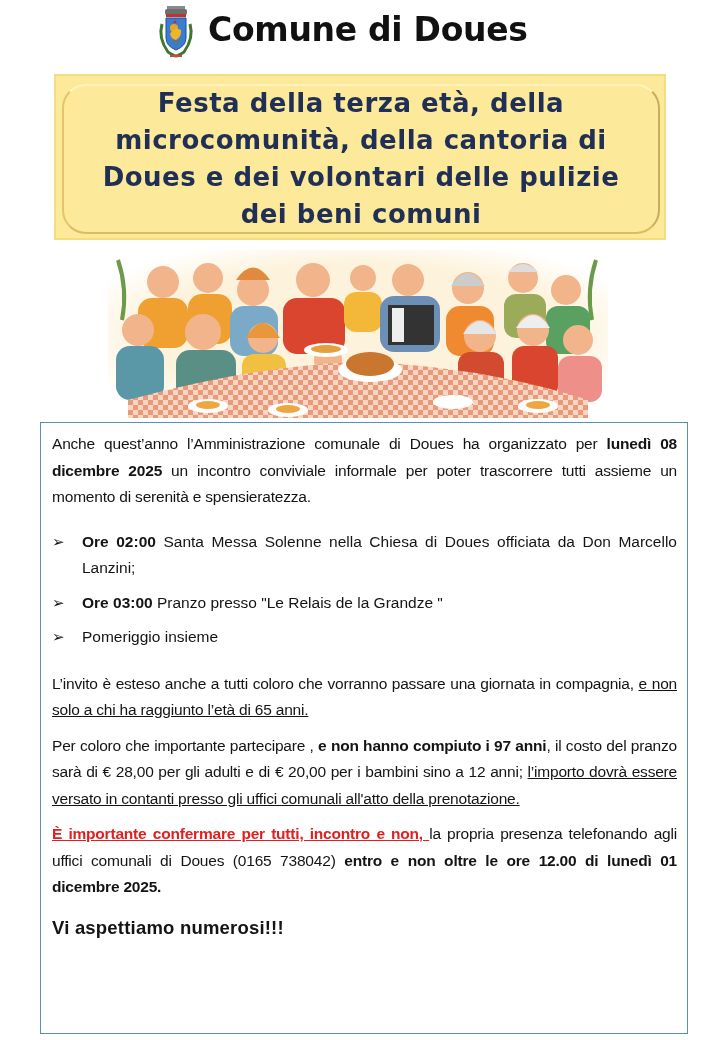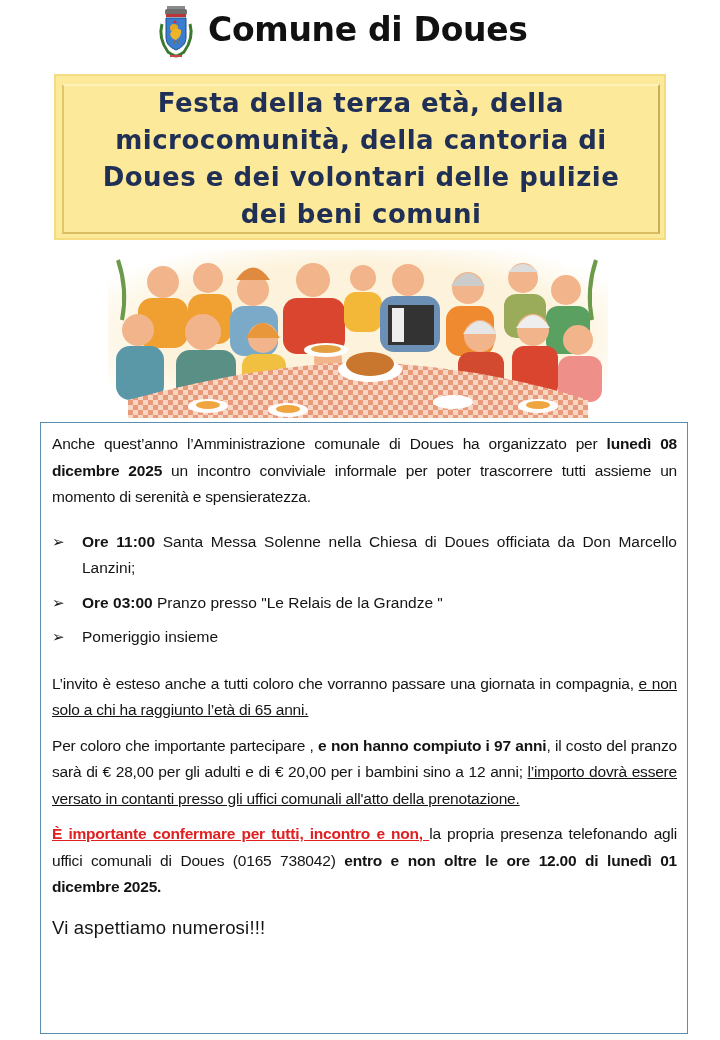--- a/index.html
+++ b/index.html
@@ -14,21 +14,21 @@
     font-weight: bold; font-size: 33px; color: #111; letter-spacing: -0.3px; line-height: 44px;
   }
   .banner {
     position: absolute; left: 54px; top: 74px; width: 612px; height: 166px;
     background: #fde99a; box-sizing: border-box; border: 2px solid #f5dc80;
   }
   .banner-inner {
     position: absolute; left: 6px; top: 8px; right: 4px; bottom: 4px;
     border-left: 2px solid #e0c56a; border-top: 2px solid #fff2bd;
     border-right: 2px solid #c9ad5a; border-bottom: 2px solid #d8bd62;
-    display: flex; align-items: center; justify-content: center; text-align: center;
+    display: flex; align-items: center; justify-content: center; text-align: center; border-radius: 24px;
   }
   .banner-text {
     font-family: "DejaVu Sans", sans-serif; font-weight: bold; font-size: 26px; line-height: 37px;
     color: #1f2f56; letter-spacing: 0.5px; width: 570px;
   }
   .illus {
     position: absolute; left: 108px; top: 250px; width: 500px; height: 168px; overflow: hidden;
   }
   .content {
     position: absolute; left: 40px; top: 422px; width: 648px; height: 612px;
@@ -38,21 +38,21 @@
     font-size: 15.5px; line-height: 26.5px; color: #141414;
   }
   .p { margin: 0 0 9px 0; text-align: justify; letter-spacing: -0.2px; }
   .b { font-weight: bold; }
   .u { text-decoration: underline; }
   .red { color: #e02020; font-weight: bold; text-decoration: underline; }
   ul.prog { list-style: none; margin: 18px 0 12px 0; padding: 0; }
   ul.prog li { position: relative; padding-left: 30px; margin-bottom: 8px; text-align: justify; }
   ul.prog li .arrow { position: absolute; left: 0; top: 0; font-size: 15px; }
   .closing {
-    font-family: "Liberation Sans", sans-serif; font-weight: normal; font-size: 18.5px;
+    font-family: "Liberation Sans", sans-serif; font-weight: bold; font-size: 18.5px;
     margin-top: 14px; letter-spacing: 0.2px;
   }
 </style>
 </head>
 <body>
 
 <div class="header">
   <svg class="crest" viewBox="0 0 44 58">
     <rect x="13" y="2" width="18" height="4" fill="#8a8a8a"></rect>
     <rect x="11" y="5" width="22" height="6" rx="2" fill="#6e6e6e"></rect>
@@ -154,21 +154,21 @@
 </div>
 
 <div class="content">
   <p class="p">
     <span>Anche quest’anno l’Amministrazione comunale di Doues ha organizzato per </span><span class="b">lunedì 08 dicembre 2025</span><span> un incontro conviviale informale per poter trascorrere tutti assieme un momento di serenità e spensieratezza.</span>
   </p>
 
   <ul class="prog">
     <li>
       <span class="arrow">➢</span>
-      <span class="b">Ore 11:00</span><span>  Santa Messa Solenne nella Chiesa di Doues officiata da Don Marcello Lanzini;</span>
+      <span class="b">Ore 02:00</span><span>  Santa Messa Solenne nella Chiesa di Doues officiata da Don Marcello Lanzini;</span>
     </li>
     <li>
       <span class="arrow">➢</span>
       <span class="b">Ore 03:00</span><span>  Pranzo presso "Le Relais de la Grandze "</span>
     </li>
     <li>
       <span class="arrow">➢</span>
       <span>Pomeriggio insieme</span>
     </li>
   </ul>

